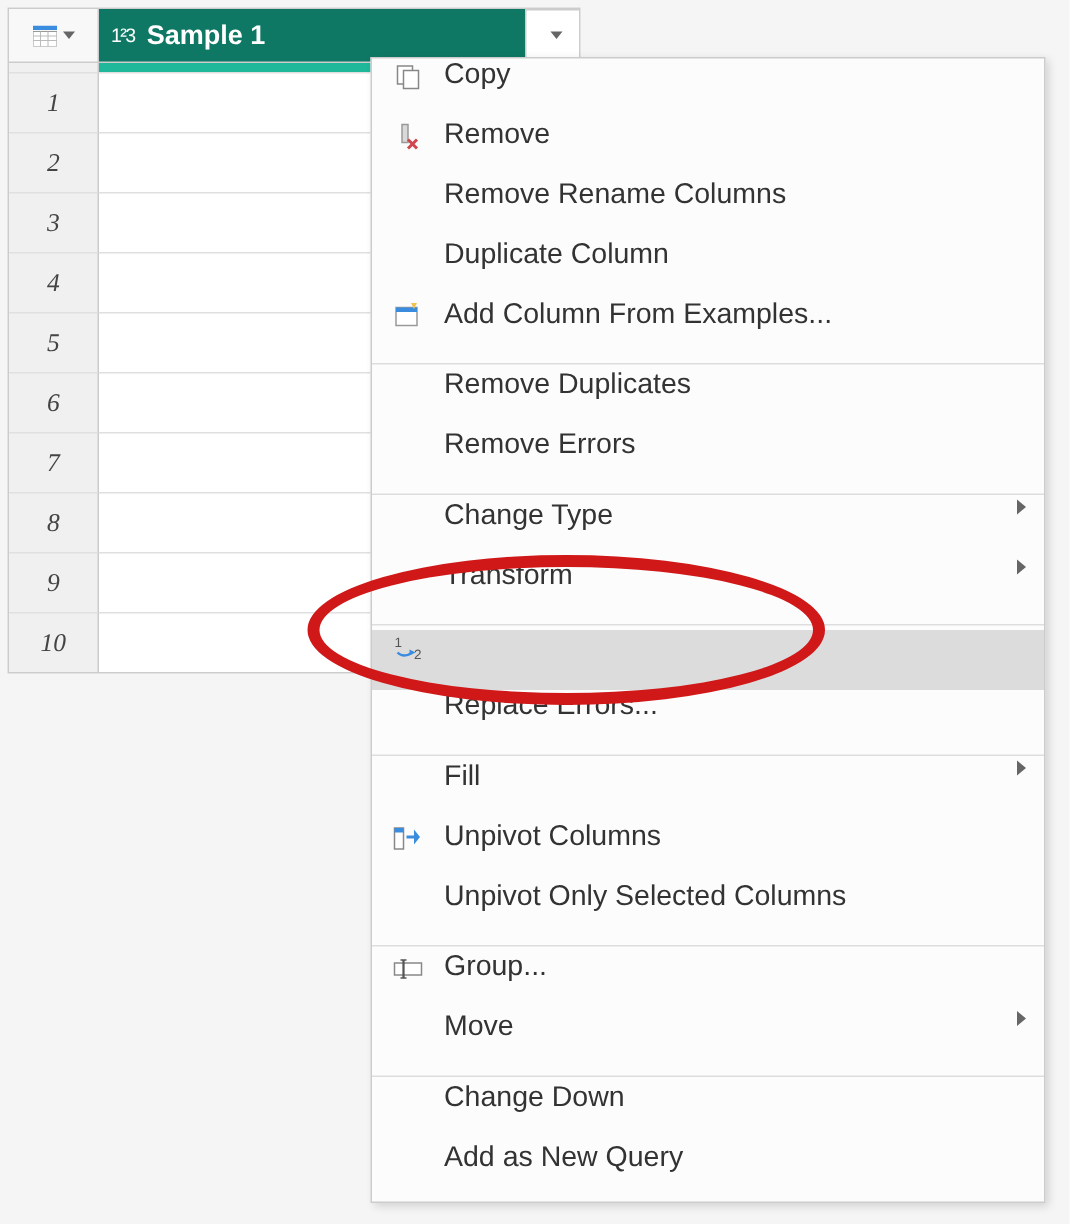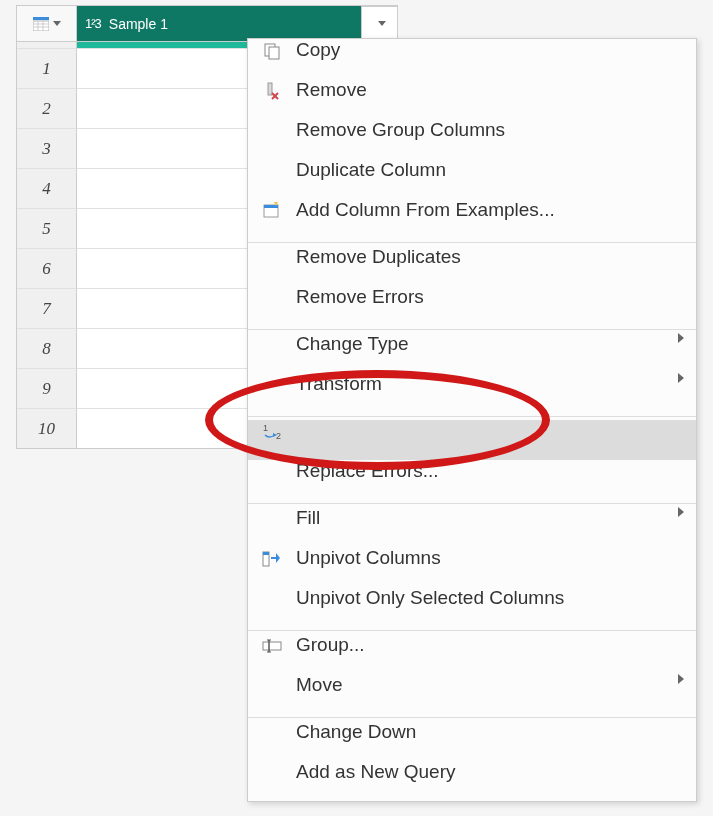--- a/index.html
+++ b/index.html
@@ -7,21 +7,21 @@
       font-family: "Segoe UI", Arial, sans-serif;
       background: #f5f5f5;
       width: 713px;
       height: 816px;
       position: relative;
       overflow: hidden;
     }
     .grid-container {
       position: absolute;
       top: 5px;
-      left: 16px;
+      left: 5px;
       border: 1px solid #ccc;
       background: #fff;
     }
     .header-row {
       display: flex;
       height: 36px;
     }
     .corner-cell {
       width: 60px;
       background: #f8f8f8;
@@ -55,22 +55,22 @@
       position: relative;
       padding-left: 8px;
     }
     .type-icon {
       font-size: 13px;
       margin-right: 8px;
       color: #fff;
       letter-spacing: -1px;
     }
     .column-name {
-      font-size: 14px;
-      font-weight: 400;
+      font-size: 18px;
+      font-weight: 700;
       flex: 1;
     }
     .header-dropdown-btn {
       width: 36px;
       height: 36px;
       background: #fff;
       border: 1px solid #ccc;
       display: flex;
       align-items: center;
       justify-content: center;
@@ -250,21 +250,21 @@
       <svg width="18" height="18" viewBox="0 0 18 18">
         <rect x="5" y="1" width="4" height="12" fill="#d9d9d9" stroke="#999"></rect>
         <line x1="9" y1="11" x2="15" y2="17" stroke="#d0464f" stroke-width="2"></line>
         <line x1="15" y1="11" x2="9" y2="17" stroke="#d0464f" stroke-width="2"></line>
       </svg>
     </span>
     <span class="menu-label">Remove</span>
   </div>
   <div class="menu-item">
     <span class="menu-icon"></span>
-    <span class="menu-label">Remove Group Columns</span>
+    <span class="menu-label">Remove Rename Columns</span>
   </div>
   <div class="menu-item">
     <span class="menu-icon"></span>
     <span class="menu-label">Duplicate Column</span>
   </div>
   <div class="menu-item">
     <span class="menu-icon">
       <svg width="18" height="18" viewBox="0 0 18 18">
         <rect x="1" y="3" width="14" height="12" fill="#fff" stroke="#999"></rect>
         <rect x="1" y="3" width="14" height="3" fill="#3a8dde"></rect>

